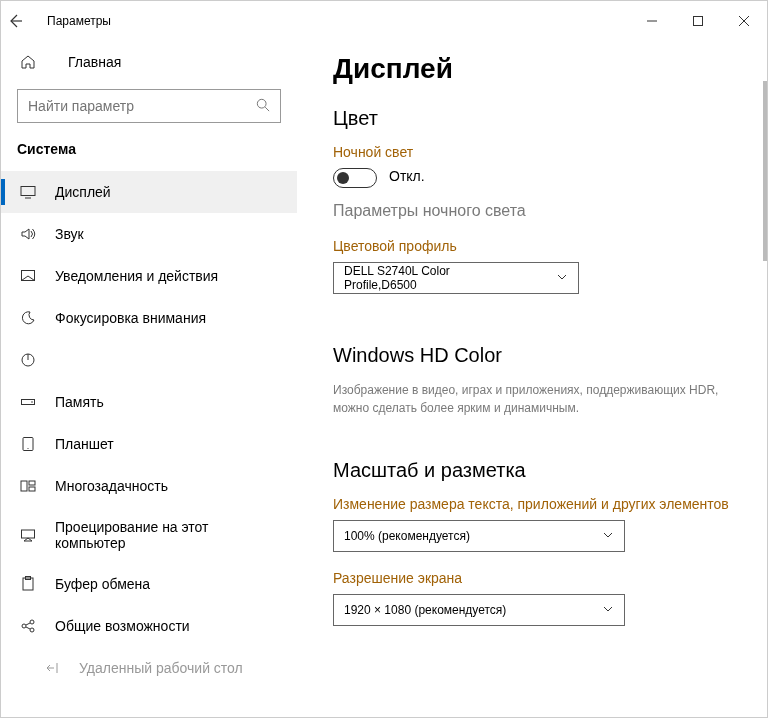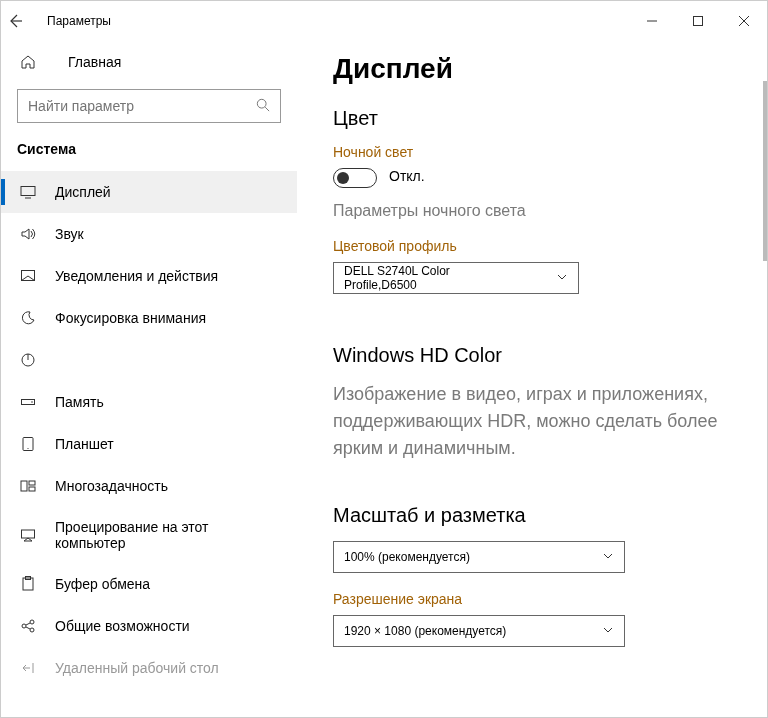--- a/index.html
+++ b/index.html
@@ -154,26 +154,26 @@
     font-size: 12px;
     cursor: pointer;
     margin-bottom: 18px;
     width: 292px;
     justify-content: space-between;
     gap: 24px;
   }
   .select-box.short { width: 246px; }
   .chev { margin-left: 10px; }
   .desc {
-    font-size: 18px; color: #7a7a7a;
+    font-size: 12px; color: #7a7a7a;
     line-height: 1.5;
     margin-bottom: 10px;
   }
   .spacer-lg { height: 32px; }
-  .cut { color: #999; }
+  .cut { color: #999; margin-left: 24px; }
 </style>
 </head>
 <body>
 
 <div class="titlebar">
   <div class="back-btn">
     <svg width="16" height="16" viewBox="0 0 16 16">
         <path d="M10 2 L4 8 L10 14" stroke="#333" stroke-width="1.2" fill="none"></path>
         <path d="M4 8 L15 8" stroke="#333" stroke-width="1.2"></path>
       </svg>
@@ -352,20 +352,21 @@
             <path d="M2 4 L6 8 L10 4" stroke="#333" fill="none"></path>
           </svg></span>
     </div>
 
     <div class="spacer-lg"></div>
     <h2 class="sub">Windows HD Color</h2>
     <div class="desc">Изображение в видео, играх и приложениях, поддерживающих HDR, можно сделать более ярким и динамичным.</div>
 
     <div class="spacer-lg"></div>
     <h2 class="sub">Масштаб и разметка</h2>
+    <div class="label">Изменение размера текста, приложений и других элементов</div>
     <div class="select-box">
       <span>100% (рекомендуется)</span>
       <span class="chev"><svg width="12" height="12" viewBox="0 0 12 12">
             <path d="M2 4 L6 8 L10 4" stroke="#333" fill="none"></path>
           </svg></span>
     </div>
 
     <div class="label">Разрешение экрана</div>
     <div class="select-box">
       <span>1920 × 1080 (рекомендуется)</span>

